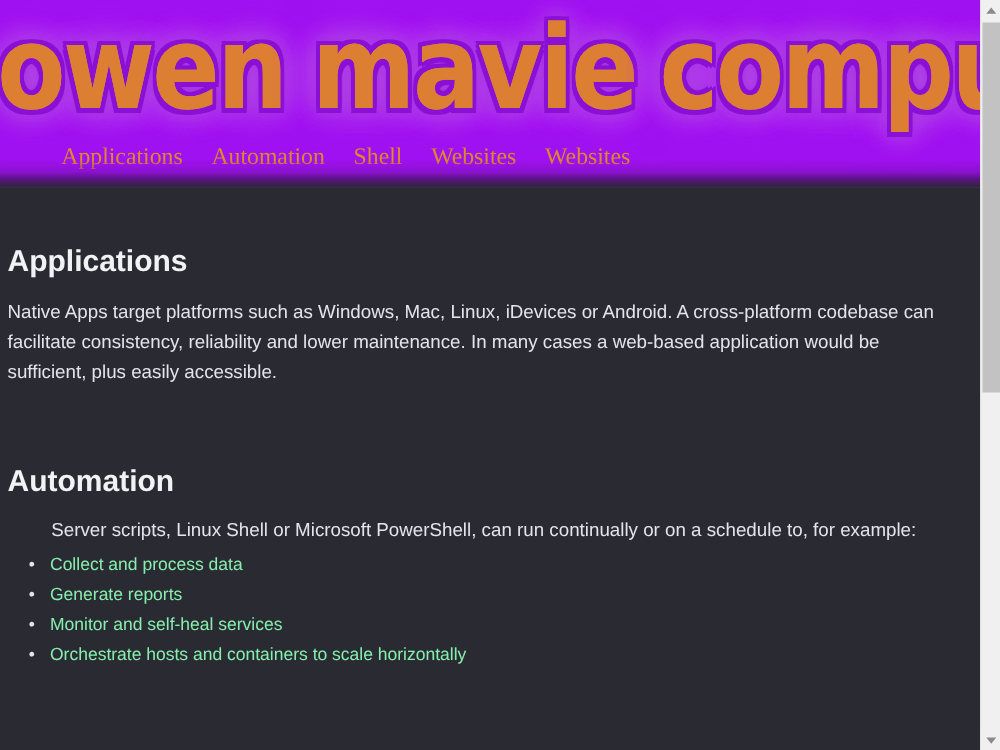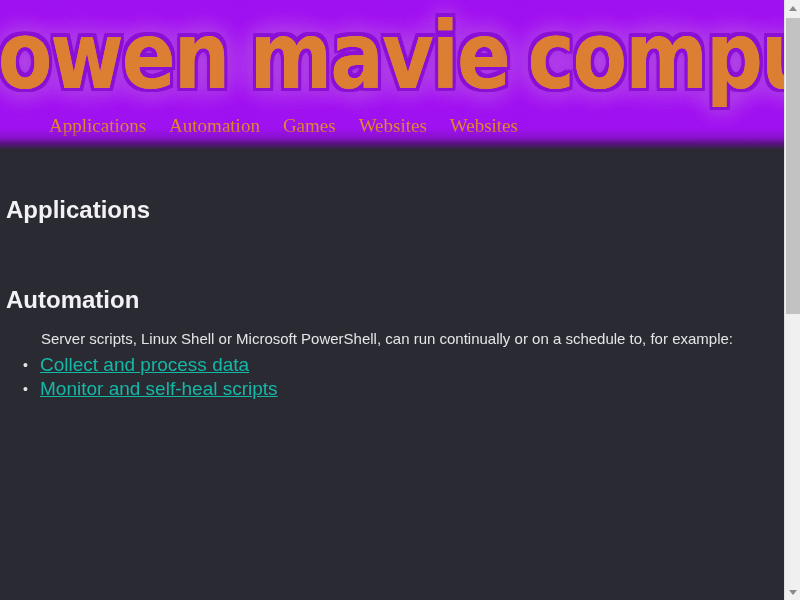--- a/index.html
+++ b/index.html
@@ -129,25 +129,24 @@
     padding: 0;
     max-width: 768px;
   }
   .section-list {
     margin: 0;
     padding-left: 34px;
     list-style: none;
   }
   .section-list li {
     font-family: "Liberation Sans", sans-serif;
-    font-size: 19px;
+    font-size: 14px;
     line-height: 24px;
-    color: #14b8a6;
-    position: relative;
-    text-decoration: underline;
+    color: #86efac;
+    position: relative;
   }
   .section-list li::before {
     content: "\2022";
     position: absolute;
     left: -17px;
     top: 0;
     color: #e4e4ea;
     font-size: 14px;
   }
 
@@ -206,40 +205,43 @@
 
     <header id="banner">
 
       <div id="logo">
         <span class="logo-text">owen</span><span class="sp"></span><span class="logo-text">mavie</span><span class="sp"></span><span class="logo-text">computing</span>
       </div>
 
       <nav id="nav">
         <a href="#">Applications</a>
         <a href="#">Automation</a>
-        <a href="#">Games</a>
+        <a href="#">Shell</a>
         <a href="#">Websites</a>
         <a href="#">Websites</a>
       </nav>
 
       <div id="banner-fade"></div>
     </header>
 
     <main id="content">
 
       <section class="section" id="sec-applications">
         <h2 class="section-heading">Applications</h2>
+        <p class="section-body">Native Apps target platforms such as Windows, Mac, Linux, iDevices or Android. A cross-platform codebase can facilitate consistency, reliability and lower maintenance. In many cases a web-based application would be sufficient, plus easily accessible.</p>
       </section>
 
       <section class="section" id="sec-automation">
         <h2 class="section-heading">Automation</h2>
         <p class="section-body">Server scripts, Linux Shell or Microsoft PowerShell, can run continually or on a schedule to, for example:</p>
         <ul class="section-list">
           <li>Collect and process data</li>
-          <li>Monitor and self-heal scripts</li>
+          <li>Generate reports</li>
+          <li>Monitor and self-heal services</li>
+          <li>Orchestrate hosts and containers to scale horizontally</li>
         </ul>
       </section>
 
     </main>
   </div>
 
   <div id="scrollbar">
     <div class="sb-btn" id="sb-up">
       <span class="sb-arrow"></span>
     </div>

